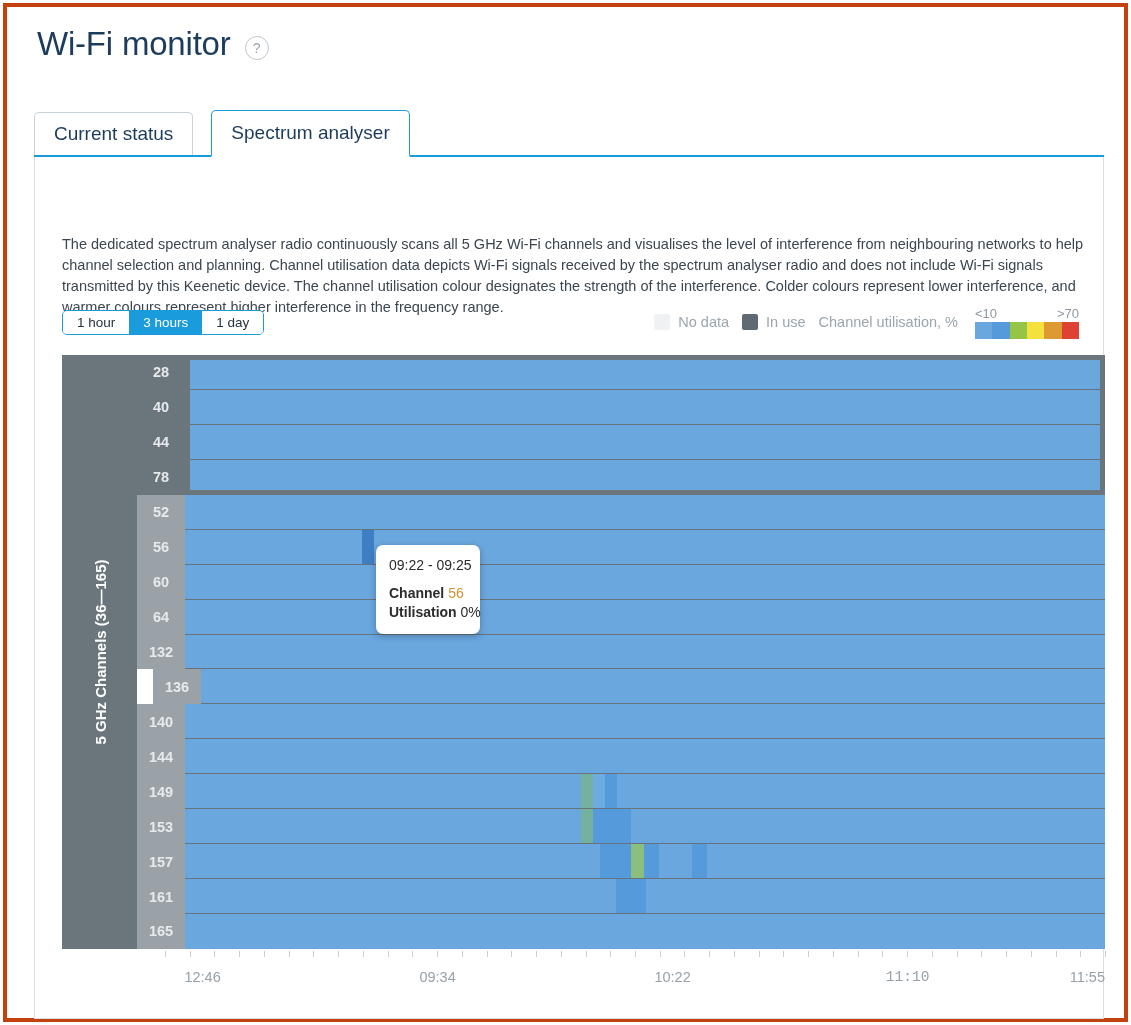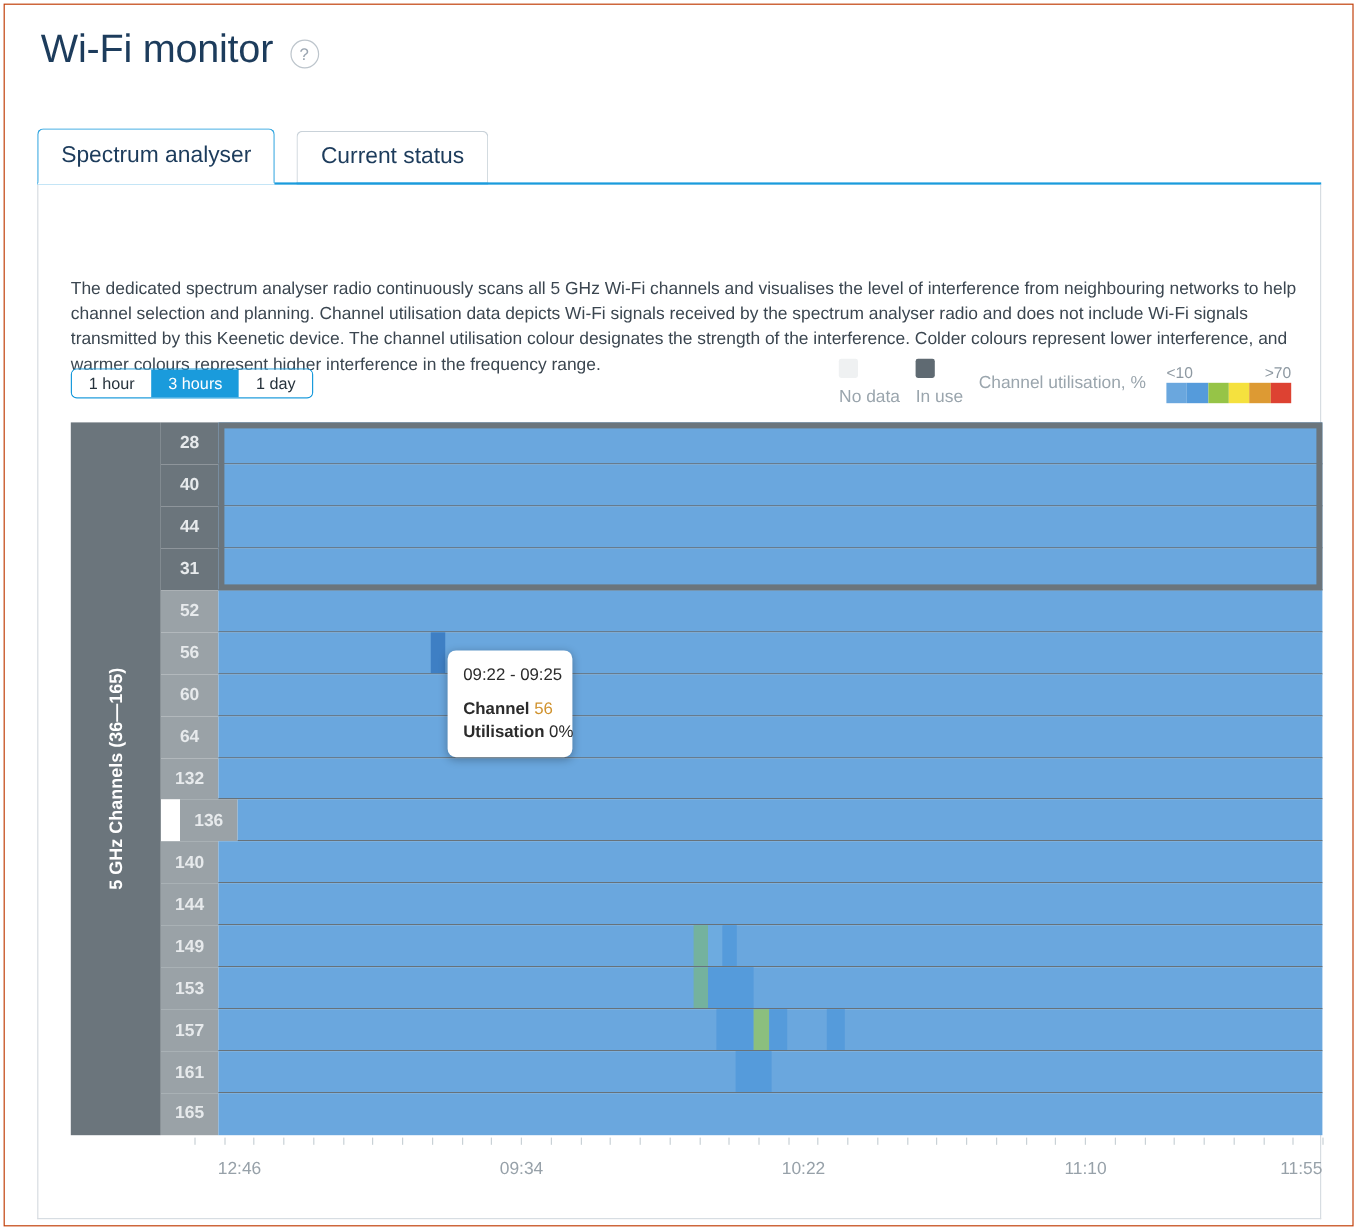--- a/index.html
+++ b/index.html
@@ -6,21 +6,21 @@
   html, body { margin:0; padding:0; }
   body {
     width:1131px; height:1025px;
     background:#ffffff;
     font-family:"Liberation Sans", sans-serif;
     color:#333;
     overflow:hidden;
   }
   .window {
     position:absolute; left:3px; top:3px; width:1125px; height:1019px;
-    border:1px solid #c2410c; background:#fff;
+    border:4px solid #c2410c; background:#fff;
   }
   
   .page-title-row {
     position:absolute; left:30px; top:20px;
     display:flex; align-items:center; gap:14px;
   }
   .page-title {
     font-size:33px; color:#1d3c5c; font-weight:400; letter-spacing:-0.2px;
     line-height:1;
   }
@@ -74,21 +74,21 @@
   .seg-btn {
     font-size:13.5px; color:#26323c; background:#fff;
     padding:0 14px; display:flex; align-items:center; justify-content:center;
     height:100%; white-space:nowrap;
   }
   .seg-btn.active { background:#1a9bdc; color:#fff; }
   .legend {
     position:absolute; right:24px; top:150px;
     display:flex; align-items:center; gap:13px; height:30px;
   }
-  .lg-item { display:flex; align-items:flex-start; gap:8px;flex-direction:column; }
+  .lg-item { display:flex; align-items:flex-end; gap:8px; }
   .lg-swatch { width:16px; height:16px; border-radius:2px; }
   .lg-text { font-size:14.5px; color:#9aa5ad; white-space:nowrap; }
   .scale-wrap { position:relative; width:104px; margin-left:4px; }
   .scale-labels {
     display:flex; justify-content:space-between;
     font-size:13px; color:#8e99a2; margin-bottom:1px;gap:12px;
   }
   .scale-bar { display:flex; height:17px; width:104px; }
   .scale-bar i { flex:1; display:block; }
   
@@ -152,25 +152,25 @@
 <body>
 
 <div class="window">
 
   <div class="page-title-row">
     <div class="page-title">Wi-Fi monitor</div>
     <div class="help-icon">?</div>
   </div>
 
   <div class="tabs">
+    <div class="tab">
+      <span>Current status</span>
+    </div>
     <div class="tab active">
       <span>Spectrum analyser</span>
-    </div>
-    <div class="tab">
-      <span>Current status</span>
     </div>
   </div>
   <div class="tab-strip"></div>
 
   <div class="panel">
 
     <p class="intro">The dedicated spectrum analyser radio continuously scans all 5 GHz Wi-Fi channels and visualises the level of interference from neighbouring networks to help channel selection and planning. Channel utilisation data depicts Wi-Fi signals received by the spectrum analyser radio and does not include Wi-Fi signals transmitted by this Keenetic device. The channel utilisation colour designates the strength of the interference. Colder colours represent lower interference, and warmer colours represent higher interference in the frequency range.</p>
 
     <div class="seg">
       <div class="seg-btn">1 hour</div>
@@ -215,21 +215,21 @@
           </div>
           <div class="row inuse" style="height: 34.9412px;">
             <div class="row-label">40</div>
             <div class="row-track" style="background: rgb(106, 167, 222);"></div>
           </div>
           <div class="row inuse" style="height: 34.9412px;">
             <div class="row-label">44</div>
             <div class="row-track" style="background: rgb(106, 167, 222);"></div>
           </div>
           <div class="row inuse" style="height: 34.9412px;">
-            <div class="row-label">31</div>
+            <div class="row-label">78</div>
             <div class="row-track" style="background: rgb(106, 167, 222);"></div>
           </div>
           <div class="row" style="height: 34.9412px;">
             <div class="row-label">52</div>
             <div class="row-track" style="background: rgb(106, 167, 222);"></div>
           </div>
           <div class="row" style="height: 34.9412px;">
             <div class="row-label">56</div>
             <div class="row-track" style="background: rgb(106, 167, 222);">
               <div class="cell" style="left: 19.2%; width: 1.3%; background: rgb(74, 144, 212);"></div>
@@ -337,21 +337,21 @@
           <div class="tick" style="left: 89.4737%;"></div>
           <div class="tick" style="left: 92.1053%;"></div>
           <div class="tick" style="left: 94.7368%;"></div>
           <div class="tick" style="left: 97.3684%;"></div>
           <div class="tick" style="left: 100%;"></div>
         </div>
       <div class="xlabels" id="xlabels">
           <div class="xlabel" style="left: 4%; transform: translateX(-50%);">12:46</div>
           <div class="xlabel" style="left: 29%; transform: translateX(-50%);">09:34</div>
           <div class="xlabel" style="left: 54%; transform: translateX(-50%);">10:22</div>
-          <div class="xlabel" style="left: 79%; transform: translateX(-50%);">11:10</div>
+          <div class="xlabel" style="left: 79%; transform: translateX(-50%); font-family: Liberation Mono, monospace;">11:10</div>
           <div class="xlabel" style="left: 100%; transform: translateX(-100%);">11:55</div>
         </div>
     </div>
 
     <div class="tooltip">
       <div class="tt-time">09:22 - 09:25</div>
       <div class="tt-line">
         <b>Channel</b>
         <span class="tt-chan">56</span>
       </div>

